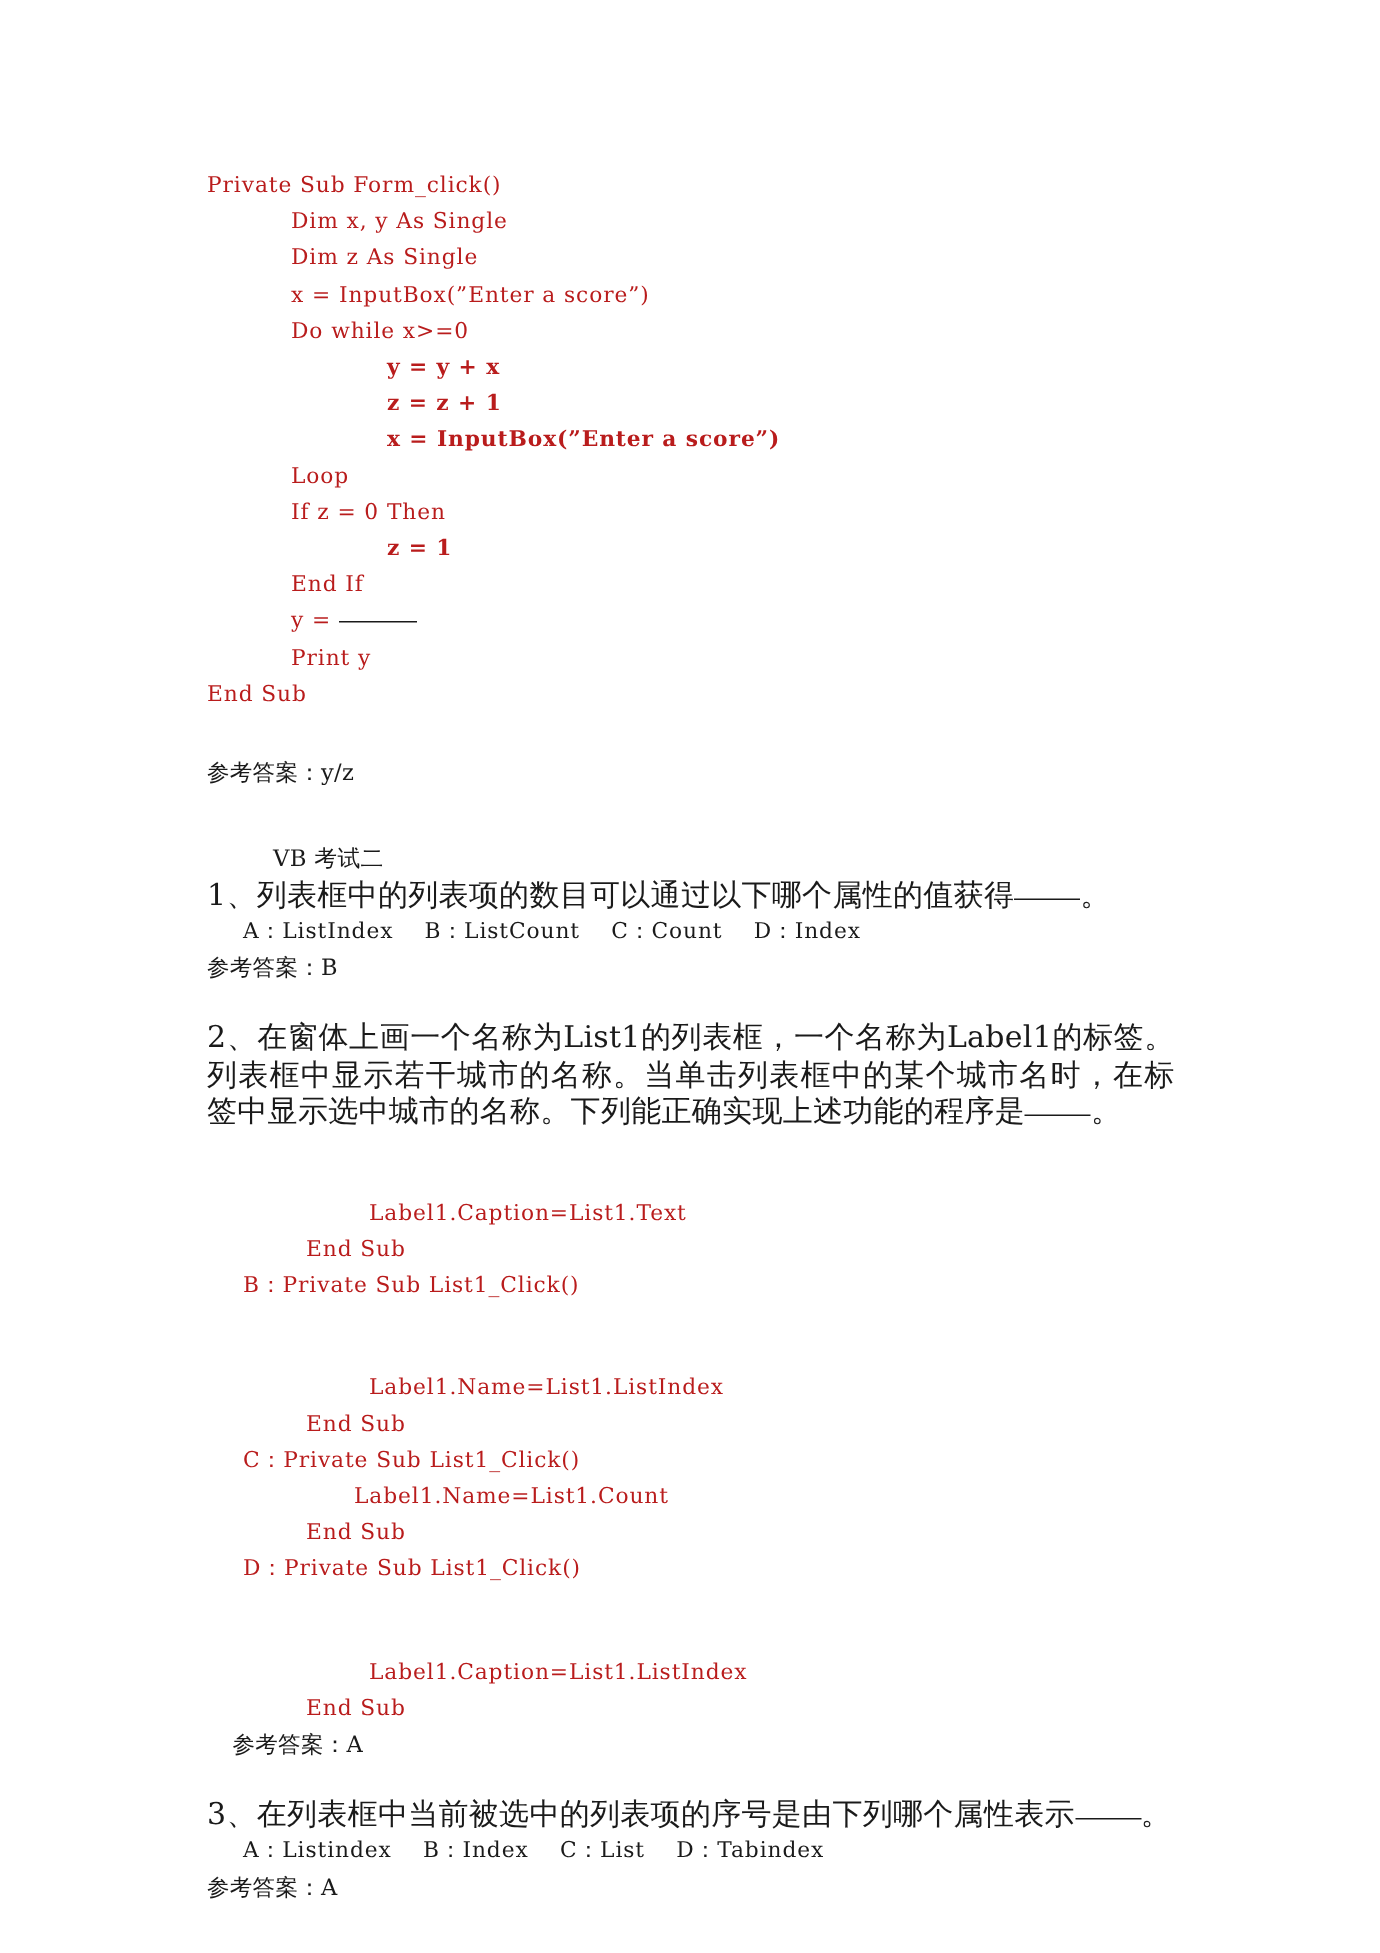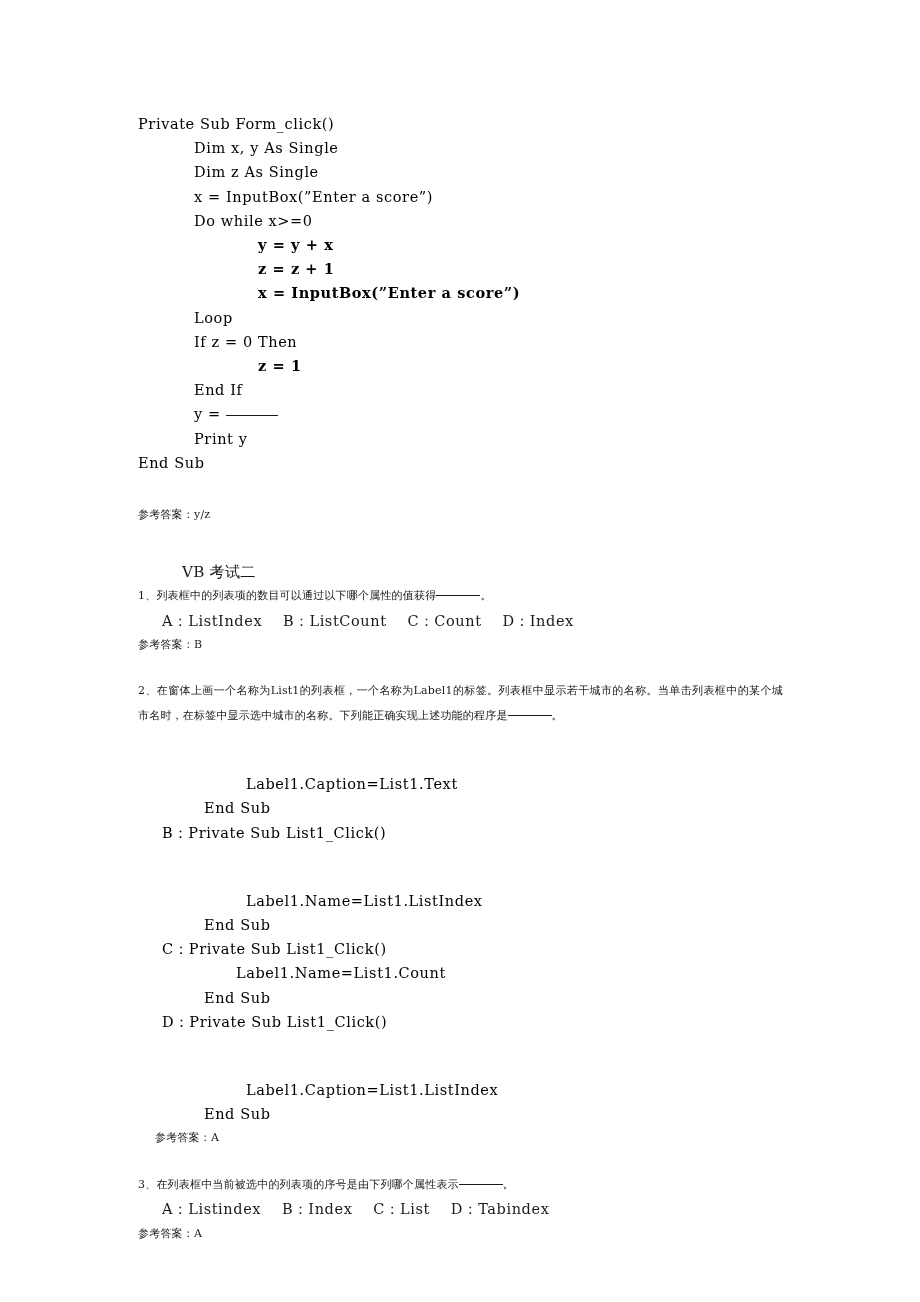--- a/index.html
+++ b/index.html
@@ -30,21 +30,21 @@
   }
 
   
   .code-block { margin: 0; }
   .code-line {
     font-family: "DejaVu Serif", serif;
     font-size: 14.5px;
     line-height: 24.2px;
     white-space: pre;
     letter-spacing: 0.6px;
-    color: #000000;
+    color: #b91c1c;
   }
   .ind0 { padding-left: 0px; }
   .ind1 { padding-left: 56px; }
   .ind2 { padding-left: 120px; font-weight: bold; }
   .ind-opt { padding-left: 24px; }
   .ind-opt-body { padding-left: 108px; margin-top: 44px; }
   .ind-opt-body-c { padding-left: 98px; }
   .ind-opt-end { padding-left: 66px; }
 
   .blank-ul {
@@ -54,27 +54,27 @@
     vertical-align: 3px;
   }
   .blank-ul-sm {
     display: inline-block;
     border-bottom: 1px solid #1a1a1a;
     width: 44px;
     vertical-align: 3px;
   }
   .ans-line {
     font-family: "DejaVu Serif", serif;
-    font-size: 11px;
+    font-size: 15px;
     line-height: 24.5px;
     letter-spacing: 0.2px;
   }
   .q-line {
     font-family: "DejaVu Serif", serif;
-    font-size: 11px;
+    font-size: 20px;
     line-height: 24.5px;
     letter-spacing: 0.2px;
     text-align: justify;
   }
   .opts-line {
     font-family: "DejaVu Serif", serif;
     font-size: 14.5px;
     line-height: 24.2px;
     white-space: pre;
     letter-spacing: 0.6px;

